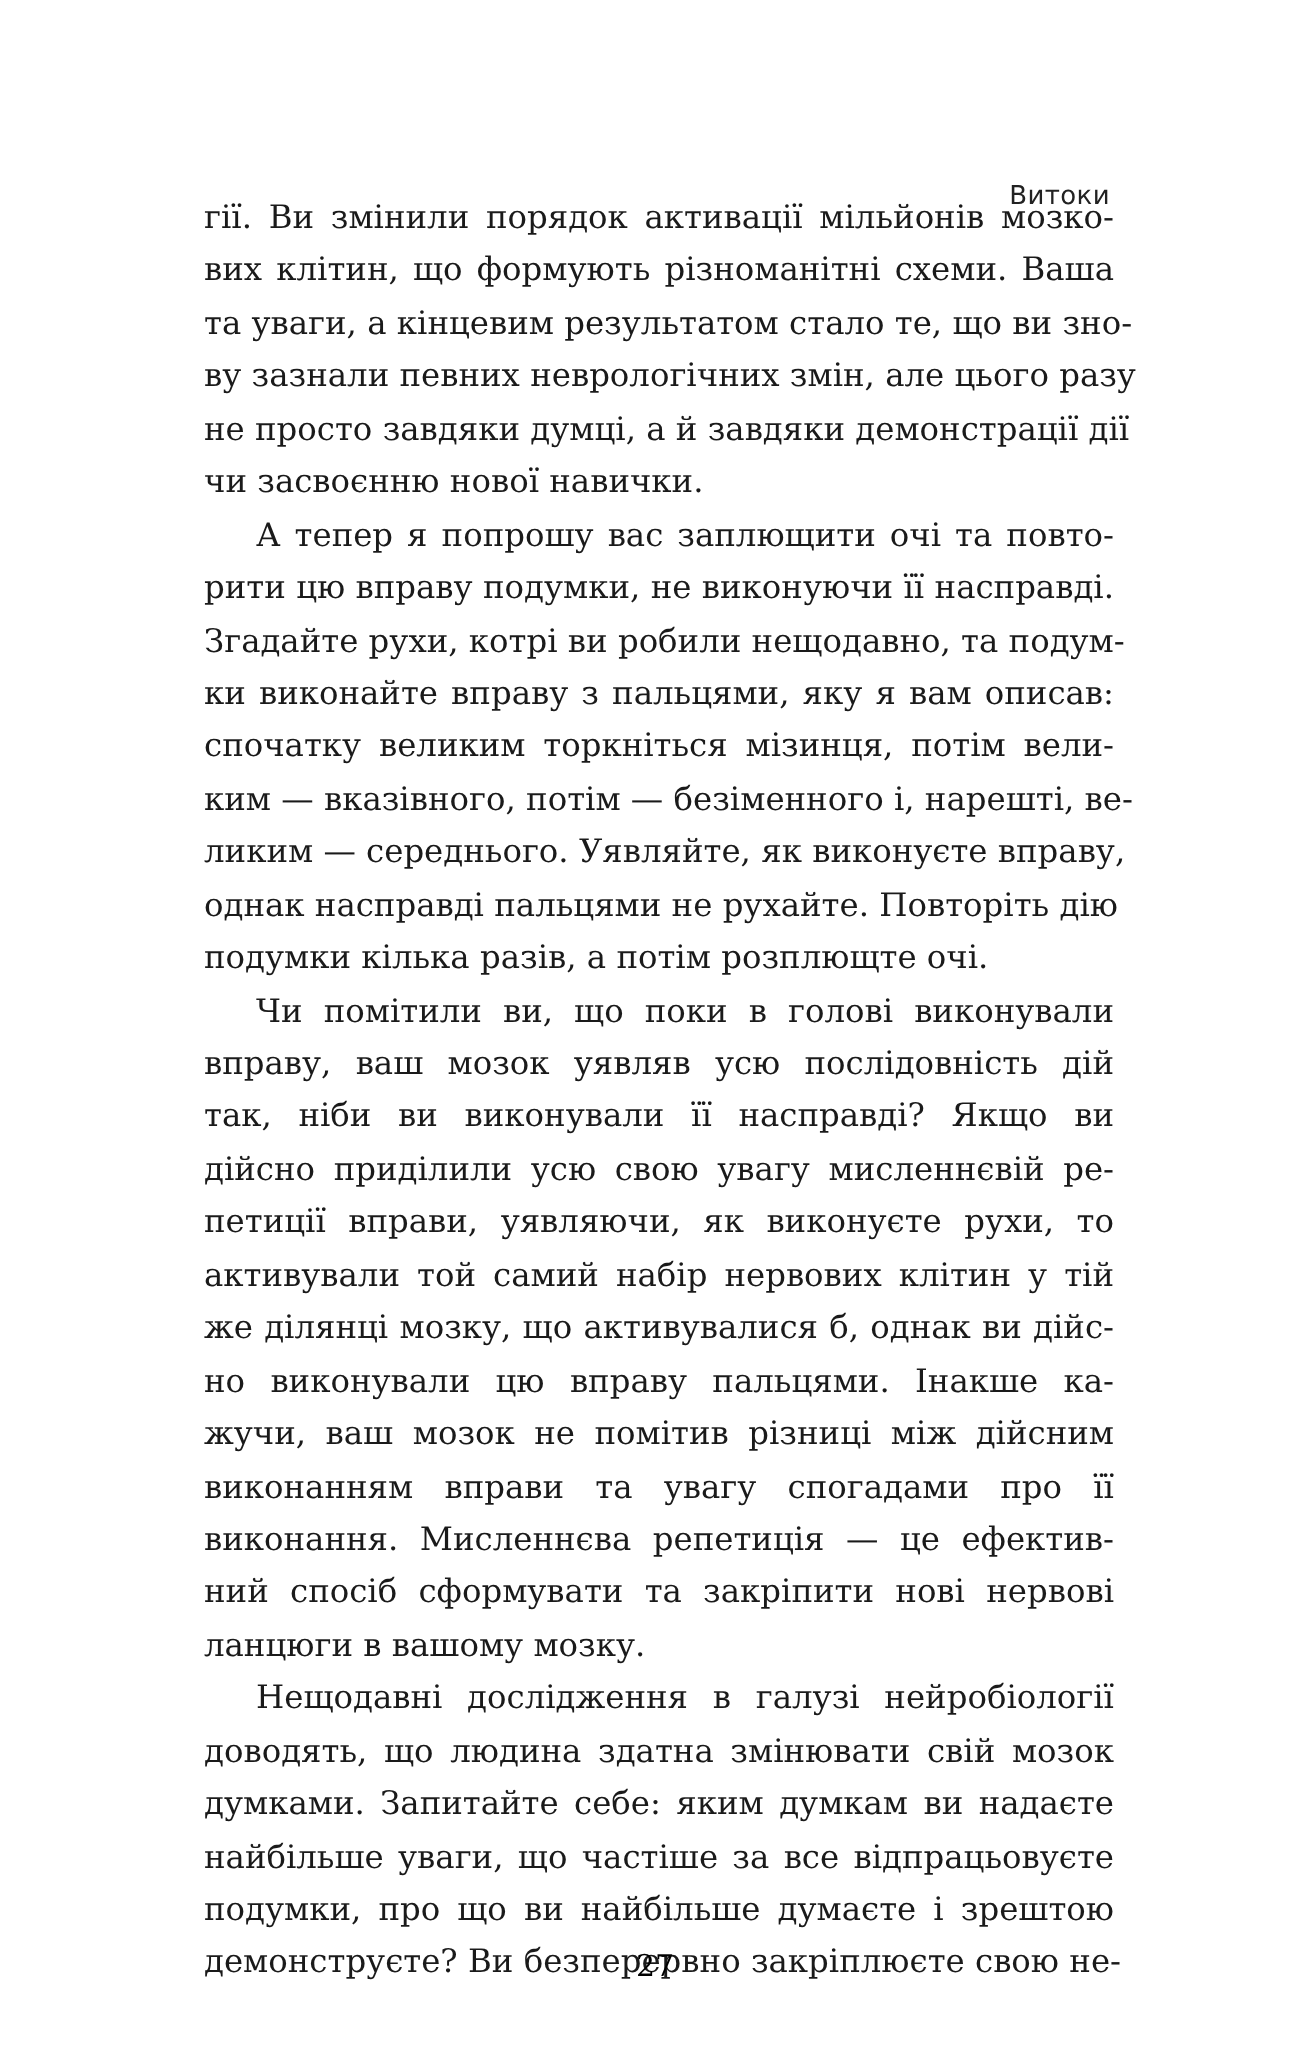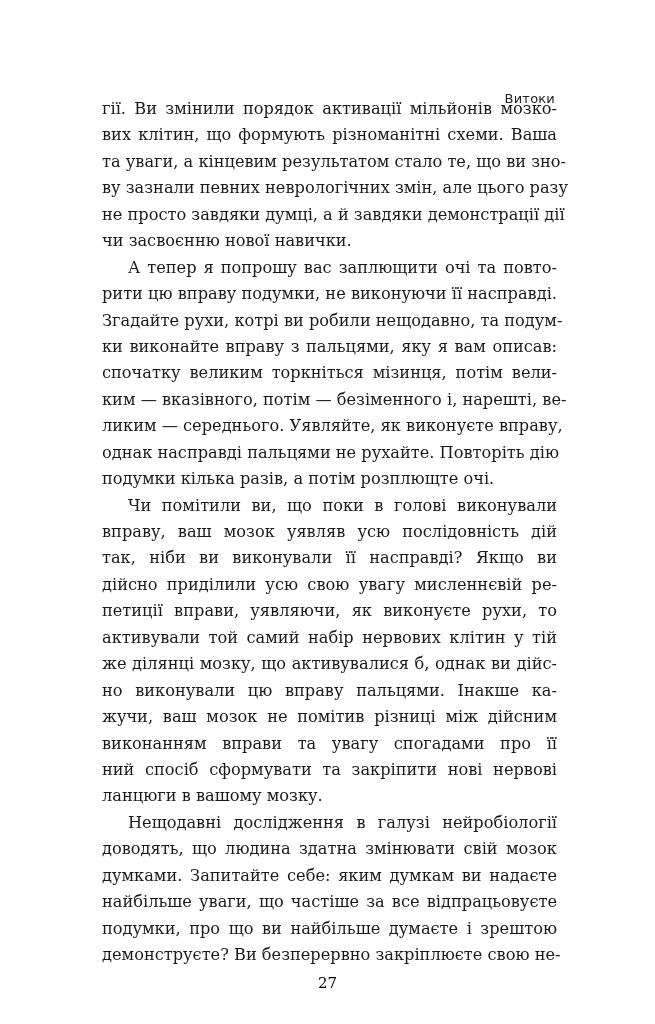--- a/index.html
+++ b/index.html
@@ -91,20 +91,21 @@
     <span class="line indent">Чи помітили ви, що поки в голові виконували</span>
     <span class="line">вправу, ваш мозок уявляв усю послідовність дій</span>
     <span class="line">так, ніби ви виконували її насправді? Якщо ви</span>
     <span class="line">дійсно приділили усю свою увагу мисленнєвій ре-</span>
     <span class="line">петиції вправи, уявляючи, як виконуєте рухи, то</span>
     <span class="line">активували той самий набір нервових клітин у тій</span>
     <span class="line">же ділянці мозку, що активувалися б, однак ви дійс-</span>
     <span class="line">но виконували цю вправу пальцями. Інакше ка-</span>
     <span class="line">жучи, ваш мозок не помітив різниці між дійсним</span>
     <span class="line">виконанням вправи та увагу спогадами про її</span>
+    <span class="line">виконання. Мисленнєва репетиція — це ефектив-</span>
     <span class="line">ний спосіб сформувати та закріпити нові нервові</span>
     <span class="line last">ланцюги в вашому мозку.</span>
   </div>
 
   <div>
     <span class="line indent">Нещодавні дослідження в галузі нейробіології</span>
     <span class="line">доводять, що людина здатна змінювати свій мозок</span>
     <span class="line">думками. Запитайте себе: яким думкам ви надаєте</span>
     <span class="line">найбільше уваги, що частіше за все відпрацьовуєте</span>
     <span class="line">подумки, про що ви найбільше думаєте і зрештою</span>

